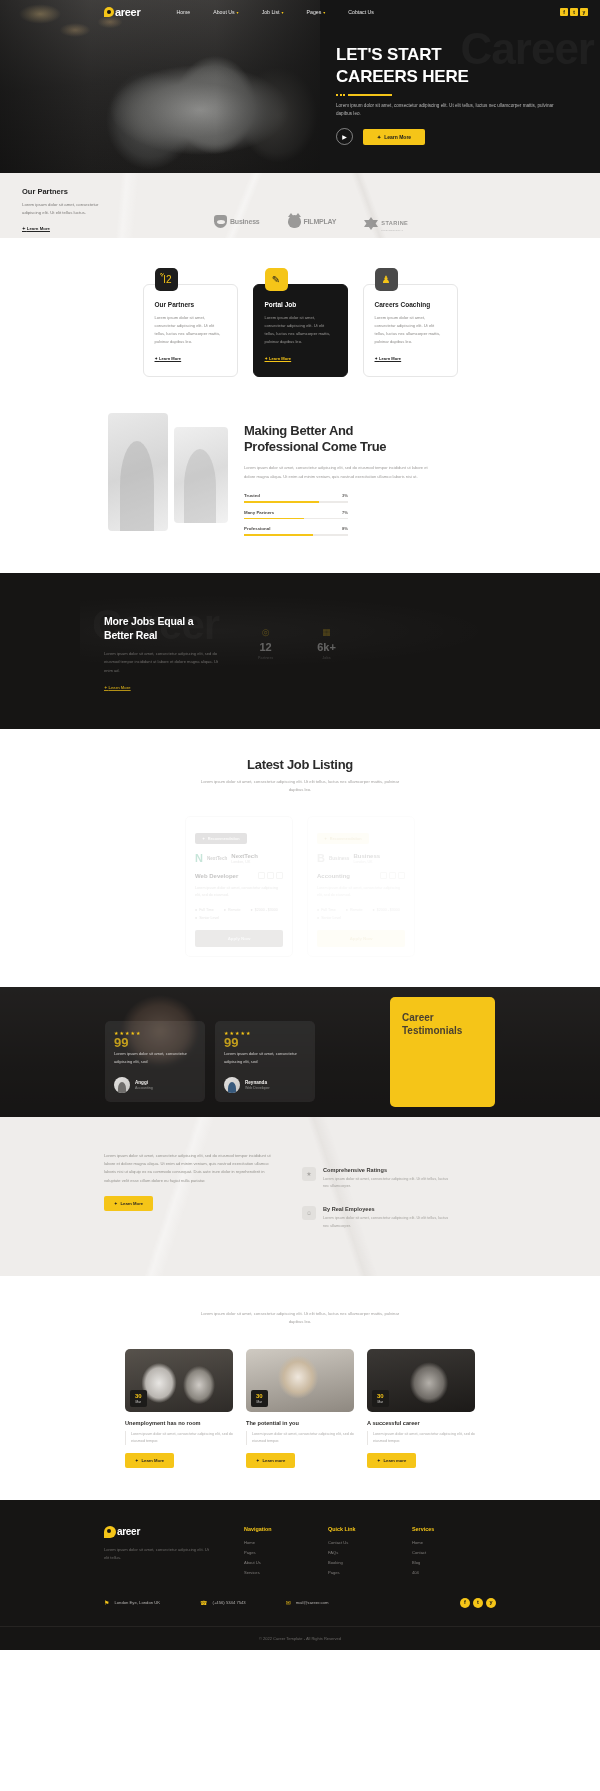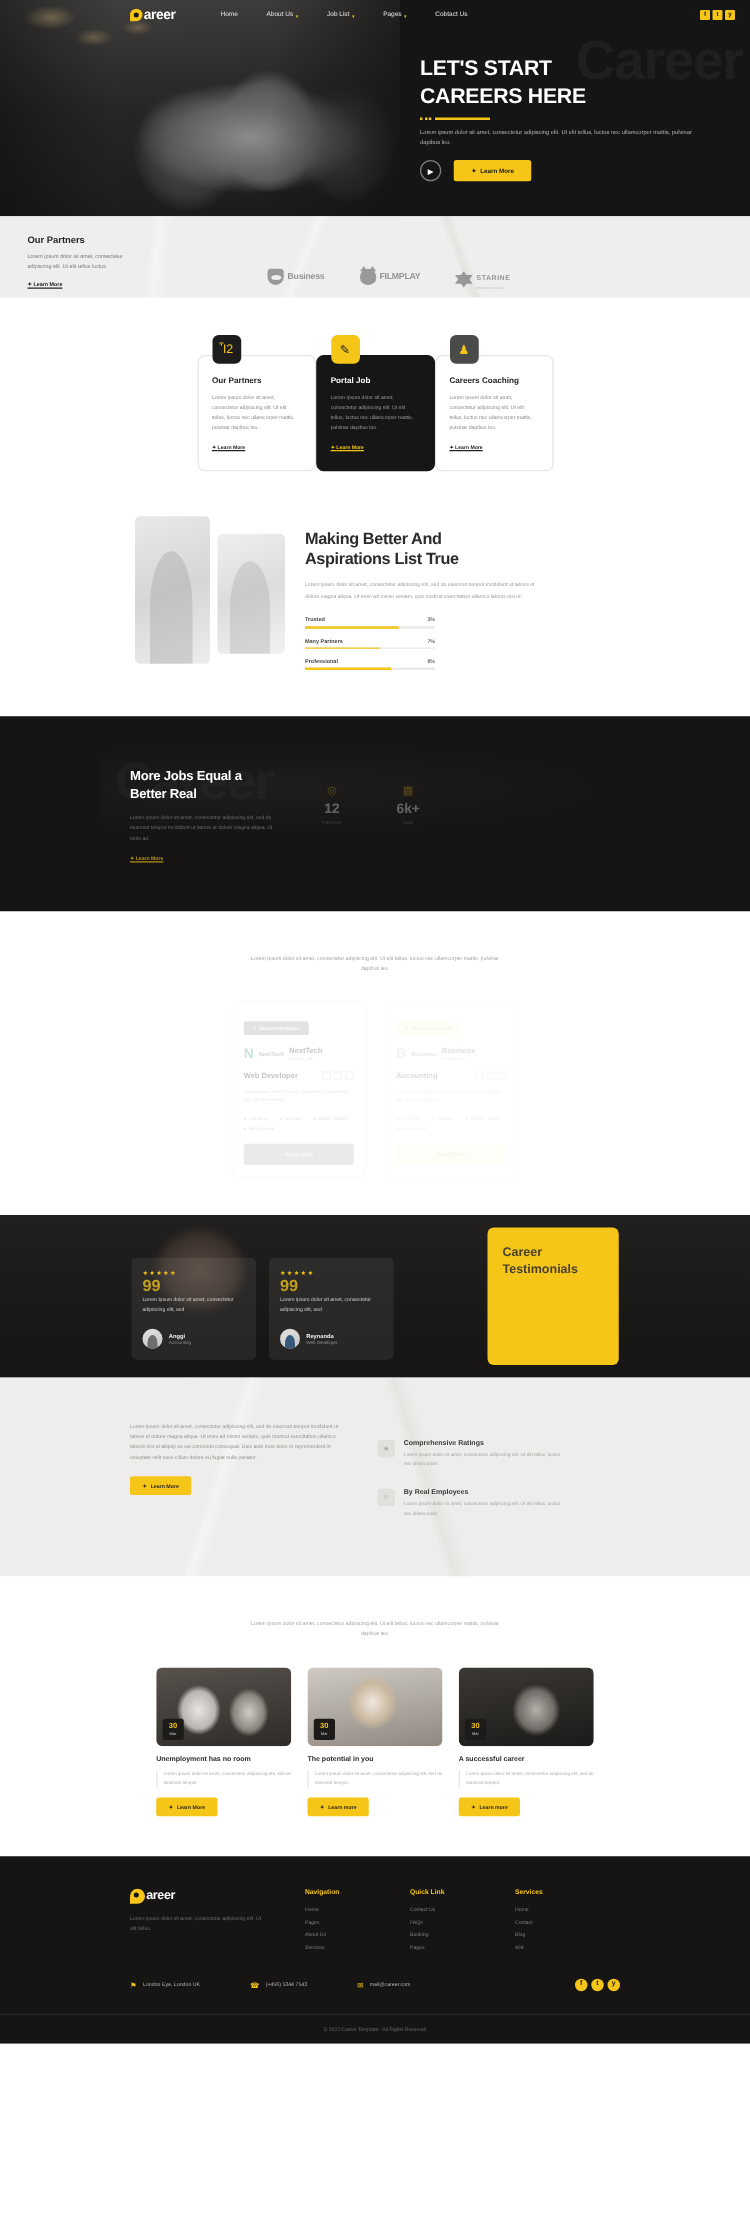--- a/index.html
+++ b/index.html
@@ -125,21 +125,21 @@
     width:0;height:0; border-left:7px solid transparent;border-right:7px solid transparent;
     border-bottom:10px solid #555; position:relative;
   }
   .lg-star::after{
     content:"";position:absolute;left:-7px;top:3.5px;width:0;height:0;
     border-left:7px solid transparent;border-right:7px solid transparent;border-top:10px solid #555;
   }
 
   
   .services { background:#fff; padding:30px 0 28px; }
-  .svc-row { display:flex; justify-content:center; }
+  .svc-row { display:flex; justify-content:center; gap:15px; }
   .svc { width:95px; position:relative; padding-top:16px; }
   .svc-icon {
     position:absolute; left:12px; top:0; width:23px; height:23px; border-radius:5px;
     display:flex; align-items:center; justify-content:center; font-size:10px; z-index:3;
   }
   .svc-icon.dark { background:#1d1d1d; color:#f5c518; }
   .svc-icon.yellow { background:#f5c518; color:#1d1d1d; }
   .svc-icon.gray { background:#4a4a4a; color:#f5c518; }
   .svc-body {
     border-radius:6px; padding:16px 11px 12px; min-height:74px;
@@ -489,21 +489,21 @@
   </div>
 
   <div class="about">
     <div class="ab-imgs">
       <div class="ab-img1"></div>
       <div class="ab-img2"></div>
     </div>
     <div class="ab-text">
       <div class="ab-h">
         <div>Making Better And</div>
-        <div>Aspirations List True</div>
+        <div>Professional Come True</div>
       </div>
       <div class="ab-p">Lorem ipsum dolor sit amet, consectetur adipiscing elit, sed do eiusmod tempor incididunt ut labore et dolore magna aliqua. Ut enim ad minim veniam, quis nostrud exercitation ullamco laboris nisi ut.</div>
       <div class="skills">
         <div class="skill">
           <div class="skill-top">
             <span class="skill-n">Trusted</span>
             <span class="skill-v">3%</span>
           </div>
           <div class="skill-bar">
               <div class="skill-fill" style="width:72%"></div>
@@ -551,20 +551,21 @@
         <div class="stat">
           <div class="stat-ic">▦</div>
           <div class="stat-n">6k+</div>
           <div class="stat-t">Jobs</div>
         </div>
       </div>
     </div>
   </div>
 
   <div class="jobs">
+    <div class="sec-h">Latest Job Listing</div>
     <div class="sec-p">Lorem ipsum dolor sit amet, consectetur adipiscing elit. Ut elit tellus, luctus nec ullamcorper mattis, pulvinar dapibus leo.</div>
     <div class="job-row">
       <div class="job op">
         <span class="badge">✦ <span>Recommendation</span></span>
         <div class="job-co">
           <span class="co-mark">N</span>
           <span class="co-small">NextTech</span>
           <span>
             <div class="co-nm">NextTech</div>
             <div class="co-loc">London, UK</div>

